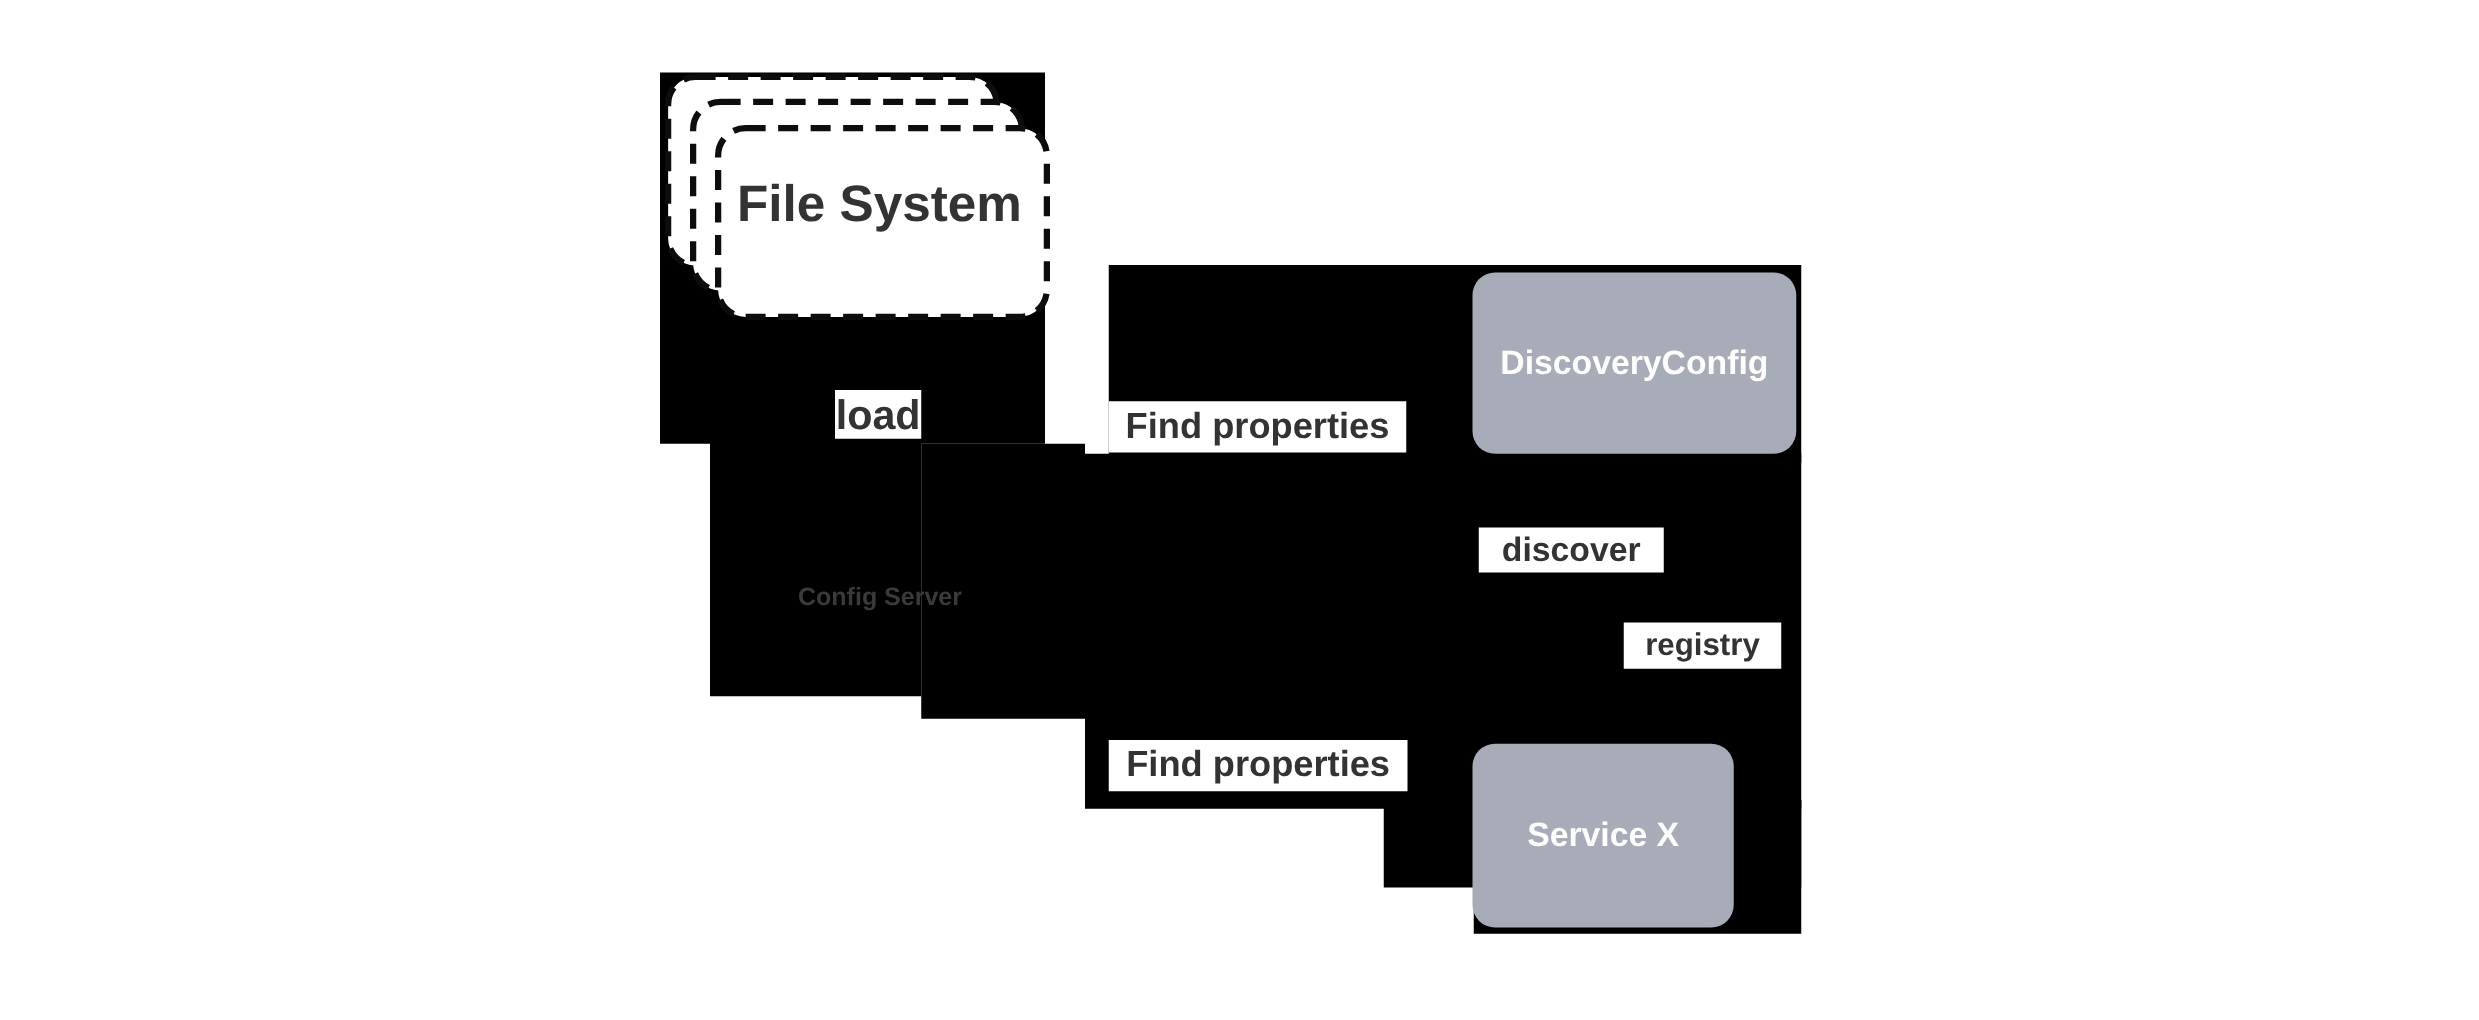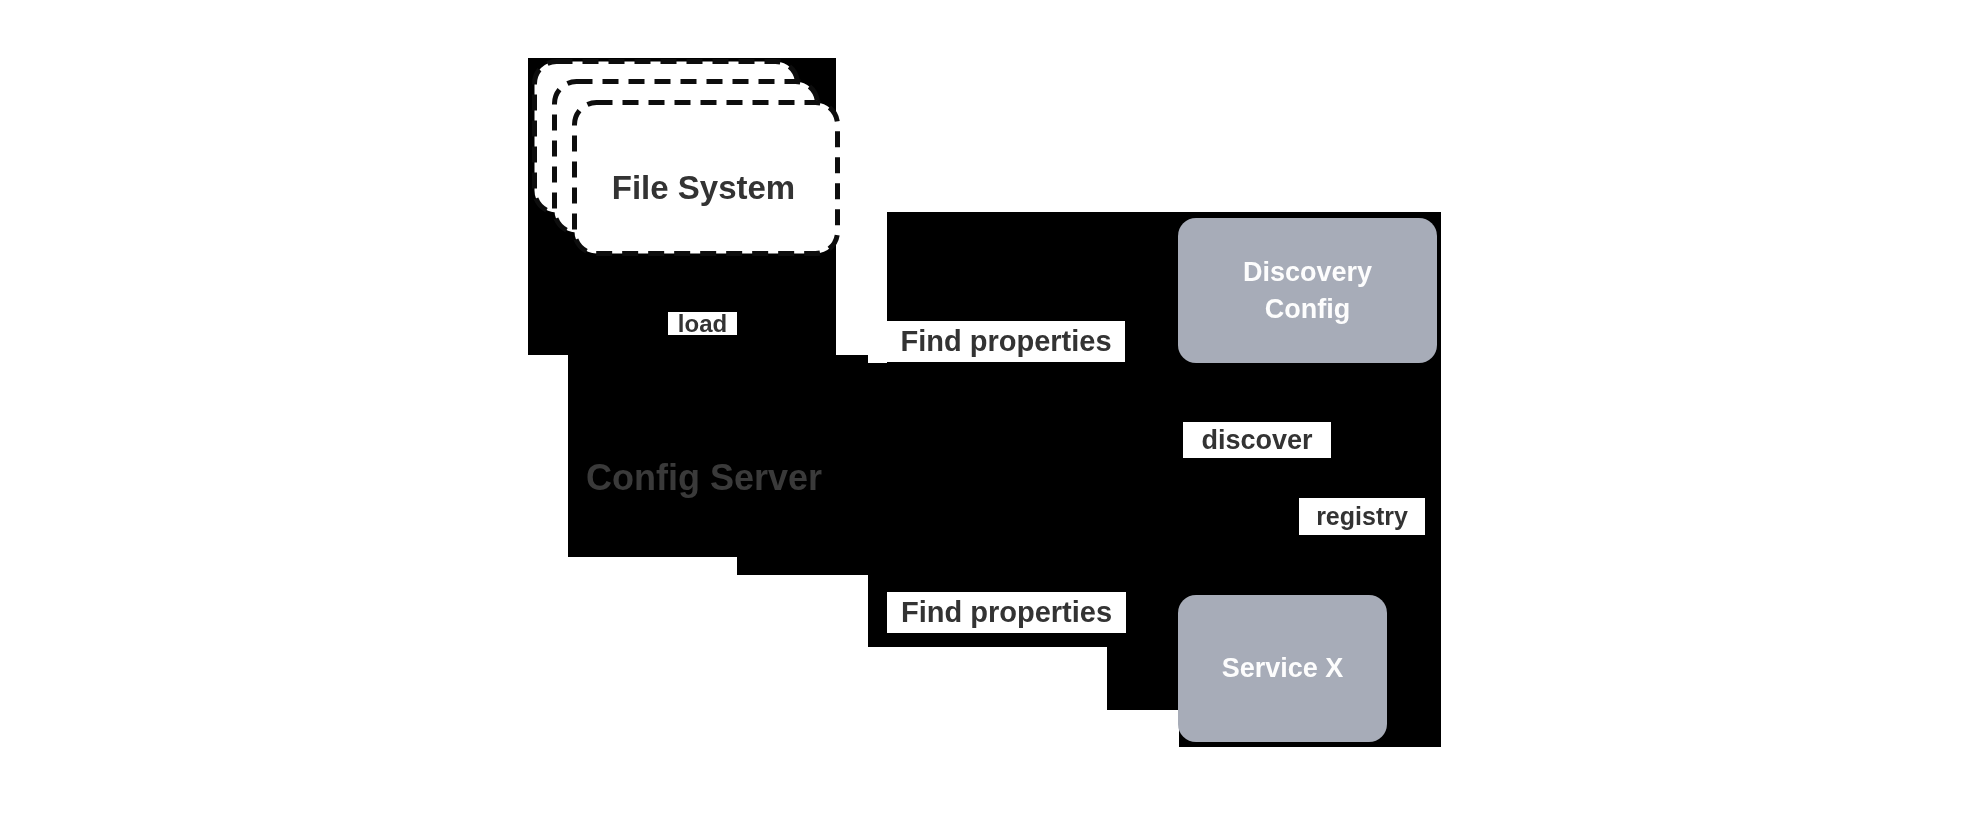--- a/index.html
+++ b/index.html
@@ -24,43 +24,43 @@
   .b1{left:528px;top:58px;width:308px;height:297px;}
   .b2{left:568px;top:150px;width:169px;height:407px;}
   .b3{left:737px;top:355px;width:131px;height:220px;}
   .b4{left:887px;top:212px;width:554px;height:158px;}
   .b5{left:868px;top:363px;width:573px;height:284px;}
   .b6{left:1107px;top:640px;width:334px;height:70px;}
   .b7{left:1179px;top:640px;width:262px;height:107px;}
 
   .fs-stack{position:absolute;left:520px;top:49px;width:330px;height:212px;}
   .fs-label{
-    position:absolute;left:572px;top:112px;width:263px;height:151px;
+    position:absolute;left:572px;top:88px;width:263px;height:151px;
     display:flex;align-items:center;justify-content:center;
-    font-size:33px;font-weight:bold;color:var(--label_text);
+    font-size:41px;font-weight:bold;color:var(--label_text);
   }
   .config-label{
     position:absolute;left:570px;top:458px;width:268px;height:40px;
     display:flex;align-items:center;justify-content:center;
-    font-size:36px;font-weight:bold;color:var(--config_text);
+    font-size:20px;font-weight:bold;color:var(--config_text);
   }
   .chip{
     position:absolute;background:var(--label_bg);color:var(--label_text);
     font-weight:bold;display:flex;align-items:center;justify-content:center;
     white-space:nowrap;
   }
-  .chip-load{left:668px;top:312px;width:69px;height:23px;font-size:24px;}
+  .chip-load{left:668px;top:312px;width:69px;height:39px;font-size:33px;}
   .chip-fp-top{left:887px;top:321px;width:238px;height:41px;font-size:29px;}
   .chip-fp-bottom{left:887px;top:592px;width:239px;height:41px;font-size:29px;}
   .chip-discover{left:1183px;top:422px;width:148px;height:36px;font-size:27px;}
   .chip-registry{left:1299px;top:498px;width:126px;height:37px;font-size:25px;}
 
   .node{
     position:absolute;background:var(--node_fill);border-radius:18px;
-    display:flex;flex-direction:column;align-items:center;justify-content:center;
+    display:flex;align-items:center;justify-content:center;
     color:var(--node_text);font-weight:bold;font-size:27px;line-height:37px;
     text-align:center;
   }
   .node-discovery{left:1178px;top:218px;width:259px;height:145px;}
   .node-service{left:1178px;top:595px;width:209px;height:147px;}
 </style>
 </head>
 <body>
 
 <div class="canvas">

